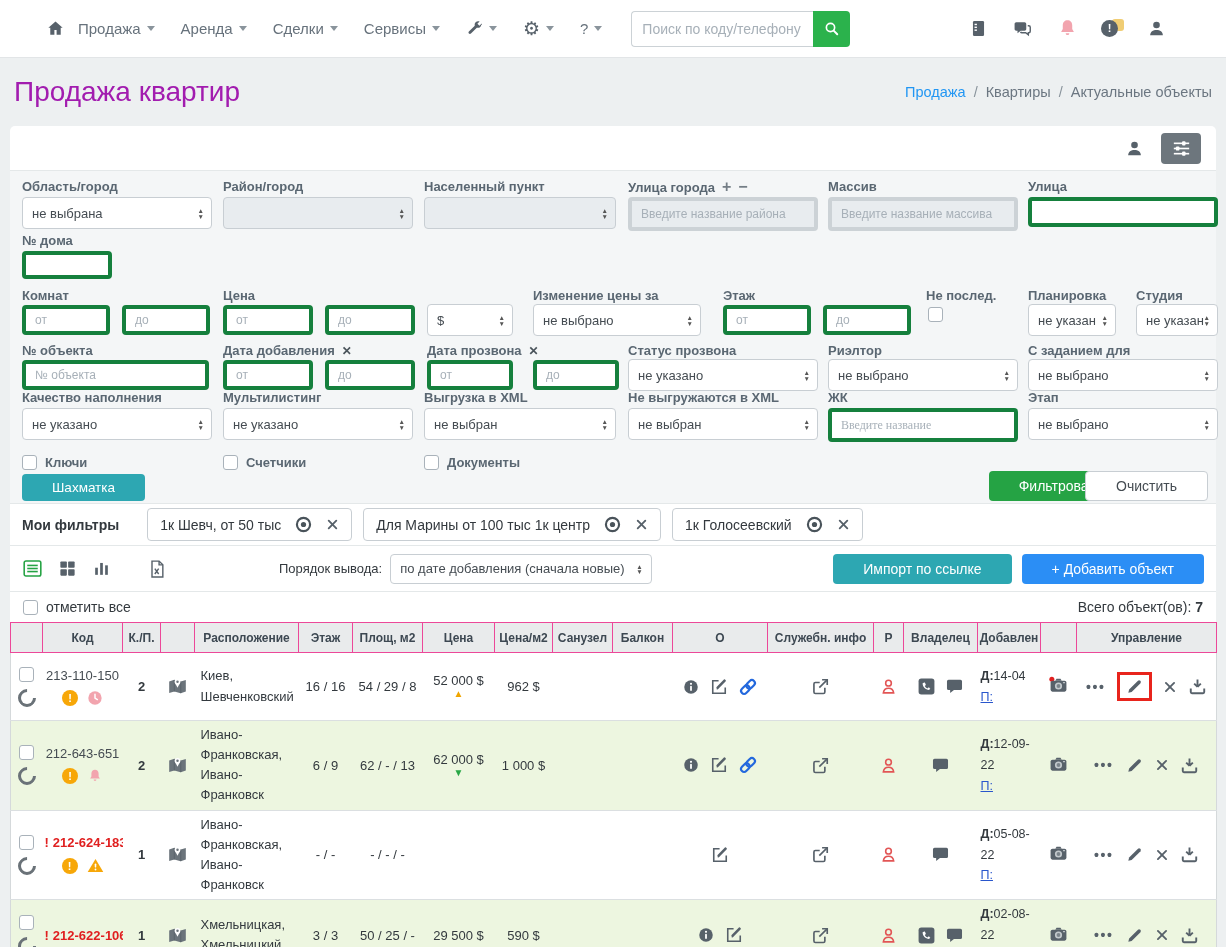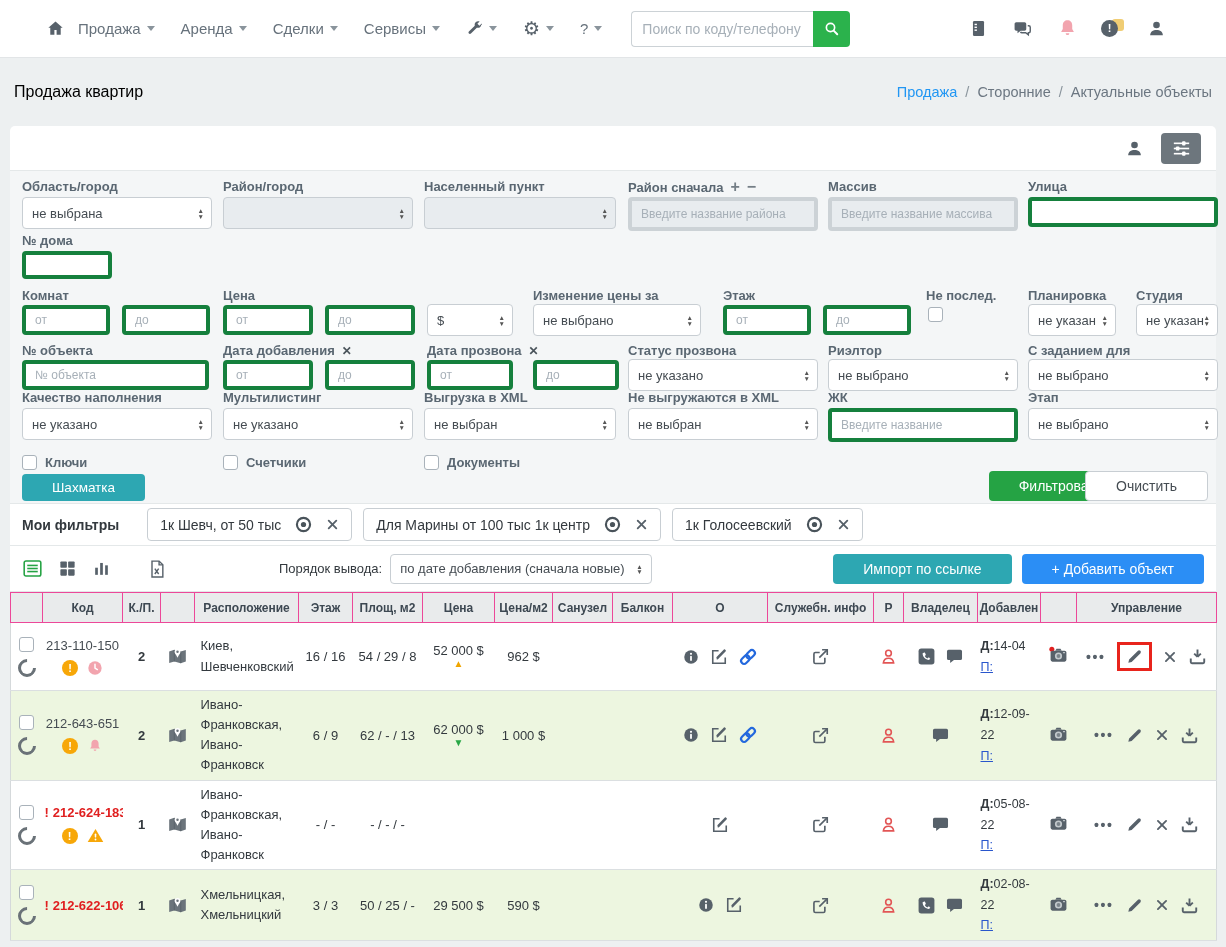--- a/index.html
+++ b/index.html
@@ -16,21 +16,21 @@
   .search-input { width:182px; height:36px; border:1px solid #ccd2d6; border-right:none;
     border-radius:4px 0 0 4px; padding:0 10px; font-size:14px; color:#333; outline:none;
     font-family:"Liberation Sans",sans-serif; }
   input::placeholder { color:#a7b0b8; }
   .search-btn { width:37px; height:36px; background:#2bb24c; border:none; border-radius:0 4px 4px 0;
     display:flex; align-items:center; justify-content:center; cursor:pointer; }
   .nav-right { margin-left:auto; display:flex; align-items:center; gap:23px; }
   .ic { display:inline-flex; align-items:center; justify-content:center; vertical-align:middle; }
   
   .page-head { display:flex; justify-content:space-between; align-items:center; padding:0 14px; height:68px; }
-  .page-title { font-size:16px; font-weight:400; color:#000000; }
+  .page-title { font-size:28px; font-weight:400; color:#a21caf; }
   .breadcrumb { font-size:14.5px; color:#6b7681; }
   .breadcrumb .lnk { color:#2196f3; cursor:pointer; }
   .breadcrumb .sep { margin:0 8px; color:#8a949c; }
   
   .card { margin:0 10px; background:#fff; border-radius:5px 5px 0 0; }
   .tabs-row { display:flex; align-items:center; height:44px; padding:0 10px; }
   .tab { font-size:14.5px; color:#5d6c7b; padding:7px 13px; cursor:pointer; white-space:nowrap; }
   .tab.active { background:#25a344; color:#fff; border-radius:4px; font-weight:700; }
   .tabs-right { margin-left:auto; display:flex; align-items:center; gap:17px; padding-right:5px; }
   .sliders-btn { width:40px; height:31px; background:#6d767d; border-radius:4px; display:flex;
@@ -194,21 +194,21 @@
         <svg width="19" height="19" viewBox="0 0 24 24" xmlns="http://www.w3.org/2000/svg">
           <circle cx="12" cy="7.6" r="4.2" fill="#57616a"></circle>
           <path d="M4 20.5c0-4.2 3.6-6.6 8-6.6s8 2.4 8 6.6z" fill="#57616a"></path>
         </svg>
       </span>
     </div>
 </div>
 
 <div class="page-head">
   <div class="page-title">Продажа квартир</div>
-  <div class="breadcrumb" id="breadcrumb"><span class="lnk">Продажа</span><span class="sep">/</span><span class="">Сторонние</span><span class="sep">/</span><span class="">Актуальные объекты</span></div>
+  <div class="breadcrumb" id="breadcrumb"><span class="lnk">Продажа</span><span class="sep">/</span><span class="">Квартиры</span><span class="sep">/</span><span class="">Актуальные объекты</span></div>
 </div>
 
 <div class="card">
 
   <div class="tabs-row">
     <div class="tabs-right">
       <span class="ic" id="tabuser-ic">
           <svg width="19" height="19" viewBox="0 0 24 24" xmlns="http://www.w3.org/2000/svg">
             <circle cx="12" cy="7.6" r="4.2" fill="#57616a"></circle>
             <path d="M4 20.5c0-4.2 3.6-6.6 8-6.6s8 2.4 8 6.6z" fill="#57616a"></path>
@@ -237,21 +237,21 @@
 
     <span class="flabel" style="left:12px;top:8px">Область/город</span>
     <div class="sel" style="left:12px;top:26px;width:190px">
         <span>не выбрана</span>
       </div>
     <span class="flabel" style="left:213px;top:8px">Район/город</span>
     <div class="sel dis" style="left:213px;top:26px;width:190px"></div>
     <span class="flabel" style="left:414px;top:8px">Населенный пункт</span>
     <div class="sel dis" style="left:414px;top:26px;width:192px"></div>
     <span class="flabel" style="left:618px;top:8px">
-      <span>Район сначала</span>
+      <span>Улица города</span>
       <span class="pm">+</span>
       <span class="pm">−</span>
     </span>
     <input class="inp dis" style="left: 618px; top: 26px; width: 190px; height: 34px;" disabled="" placeholder="Введите название района">
     <span class="flabel" style="left:818px;top:8px">Массив</span>
     <input class="inp dis" style="left: 818px; top: 26px; width: 190px; height: 34px;" disabled="" placeholder="Введите название массива">
     <span class="flabel" style="left:1018px;top:8px">Улица</span>
     <input class="inp" style="left: 1018px; top: 26px; width: 190px;">
 
     <span class="flabel" style="left:12px;top:62px">№ дома</span>
@@ -321,21 +321,21 @@
       </div>
     <span class="flabel" style="left:414px;top:219px">Выгрузка в XML</span>
     <div class="sel" style="left:414px;top:237px;width:192px">
         <span>не выбран</span>
       </div>
     <span class="flabel" style="left:618px;top:219px">Не выгружаются в XML</span>
     <div class="sel" style="left:618px;top:237px;width:190px">
         <span>не выбран</span>
       </div>
     <span class="flabel" style="left:818px;top:219px">ЖК</span>
-    <input class="inp" style="left: 818px; top: 237px; width: 190px; height: 34px;" placeholder="Введите название">
+    <input class="inp" style="left: 818px; top: 237px; width: 190px; height: 34px; font-family: Liberation Serif, serif;" placeholder="Введите название">
     <span class="flabel" style="left:1018px;top:219px">Этап</span>
     <div class="sel" style="left:1018px;top:237px;width:190px">
         <span>не выбрано</span>
       </div>
 
     <div class="cb-group" style="left:12px;top:284px">
       <span class="cbx"></span>
       <span>Ключи</span>
     </div>
     <div class="cb-group" style="left:213px;top:284px">
@@ -446,20 +446,28 @@
     <span class="sort-label">Порядок вывода:</span>
     <div class="sel-inline">
         <span>по дате добавления (сначала новые)</span>
       </div>
     <div class="toolbar-right">
       <button class="btn btn-teal" style="height:30px;font-size:14px">Импорт по ссылке</button>
       <button class="btn btn-blue">+ Добавить объект</button>
     </div>
   </div>
 
+  <div class="list-head">
+    <span class="cbx"></span>
+    <span>отметить все</span>
+    <span class="total">
+      <span>Всего объект(ов):</span>
+      <b>7</b>
+    </span>
+  </div>
 
   <table>
     <colgroup id="cols">
         <col style="width:32px">
         <col style="width:80px">
         <col style="width:38px">
         <col style="width:34px">
         <col style="width:104px">
         <col style="width:54px">
         <col style="width:70px">

